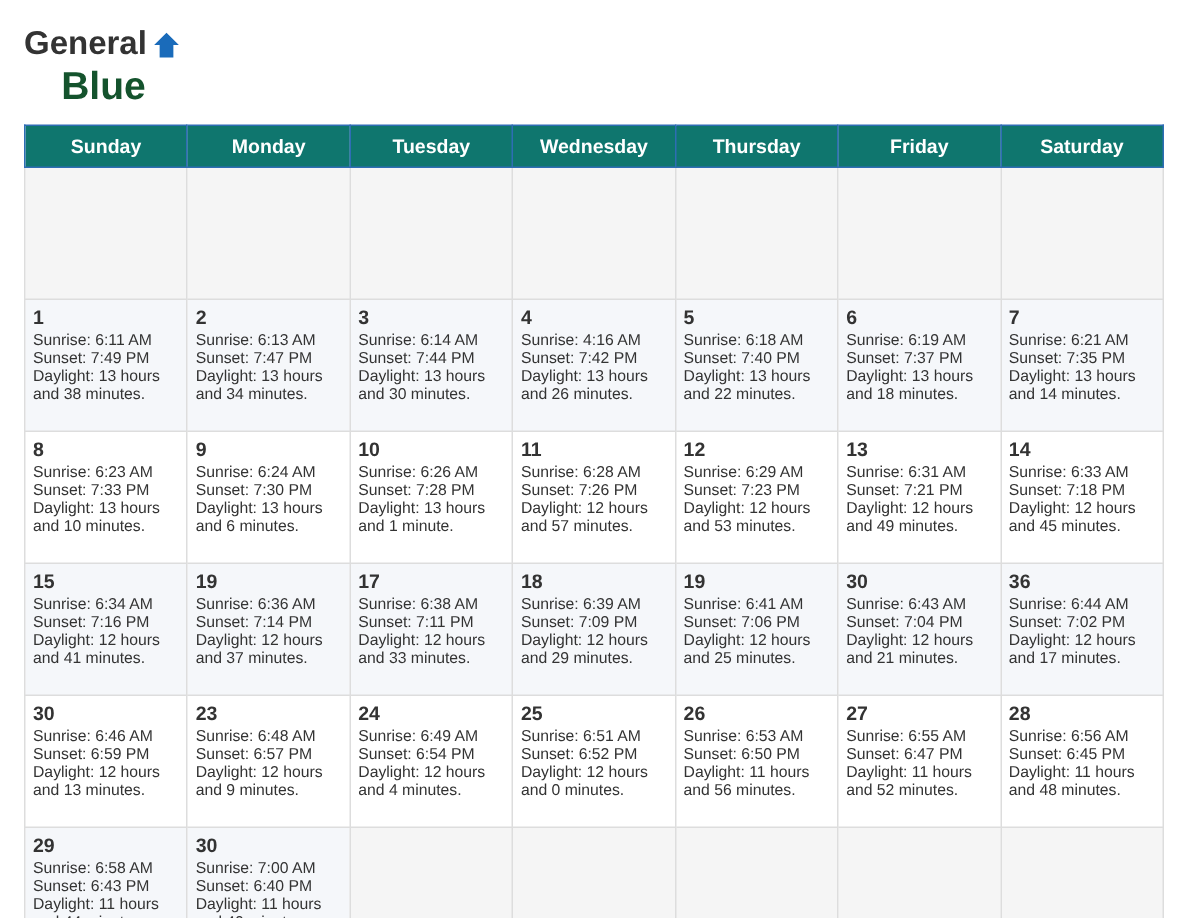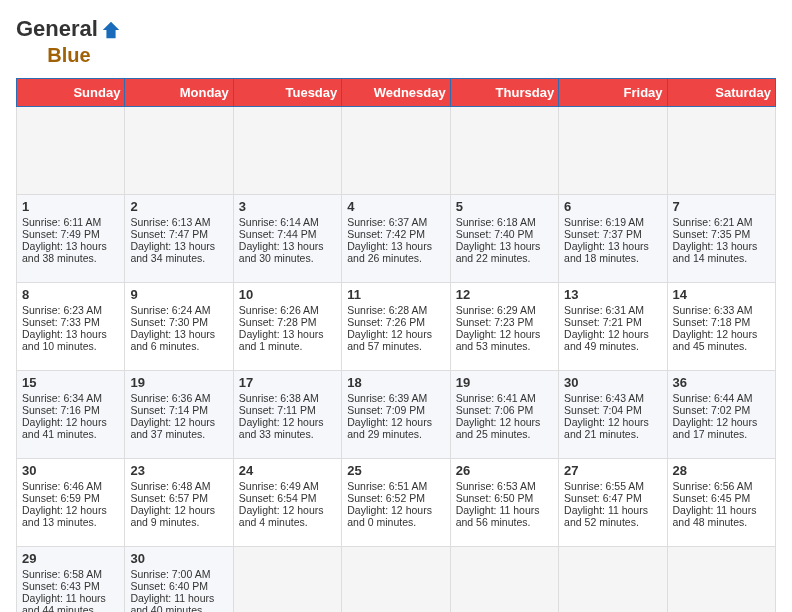--- a/index.html
+++ b/index.html
@@ -36,26 +36,26 @@
     }
     .subtitle {
       font-size: 16px;
       color: #555;
     }
     table {
       width: 100%;
       border-collapse: collapse;
     }
     th {
-      background-color: #ef4444;
+      background-color: #0f766e;
       color: #fff;
       font-size: 13px;
       font-weight: bold;
       padding: 6px 4px;
-      text-align: right;
+      text-align: center;
       border: 1px solid #2e6db4;
     }
     td {
       vertical-align: top;
       font-size: 10.5px;
       color: #333;
       padding: 4px 5px;
       border: 1px solid #ddd;
       width: 14.28%;
       min-height: 80px;
@@ -73,21 +73,21 @@
   </style>
 </head>
 <body>
 
 <div class="header">
   <div class="logo">
     <div class="logo-text" style="flex-direction: column; display: flex;">
         <div><span style="color: rgb(51, 51, 51); font-size: 22px; font-weight: bold;">General</span><svg width="22" height="22" viewBox="0 0 24 24" style="margin-left: 2px; vertical-align: middle;">
             <polygon points="12,3 21,12 17,12 17,21 7,21 7,12 3,12" fill="#1a6bba"></polygon>
           </svg></div>
-        <div><span style="color: #a16207; font-size: 20px; font-weight: bold;">Blue</span></div>
+        <div><span style="color: #14532d; font-size: 26px; font-weight: bold;">Blue</span></div>
       </div>
   </div>
   <div class="title-block">
     <div class="month-title"></div>
     <div class="subtitle"></div>
   </div>
 </div>
 
 <table>
   <thead>
@@ -128,21 +128,21 @@
         </td>
         <td>
           <span class="day-num">3</span>
           <div>Sunrise: 6:14 AM</div>
           <div>Sunset: 7:44 PM</div>
           <div>Daylight: 13 hours</div>
           <div>and 30 minutes.</div>
         </td>
         <td>
           <span class="day-num">4</span>
-          <div>Sunrise: 6:37 AM</div>
+          <div>Sunrise: 4:16 AM</div>
           <div>Sunset: 7:42 PM</div>
           <div>Daylight: 13 hours</div>
           <div>and 26 minutes.</div>
         </td>
         <td>
           <span class="day-num">5</span>
           <div>Sunrise: 6:18 AM</div>
           <div>Sunset: 7:40 PM</div>
           <div>Daylight: 13 hours</div>
           <div>and 22 minutes.</div>

